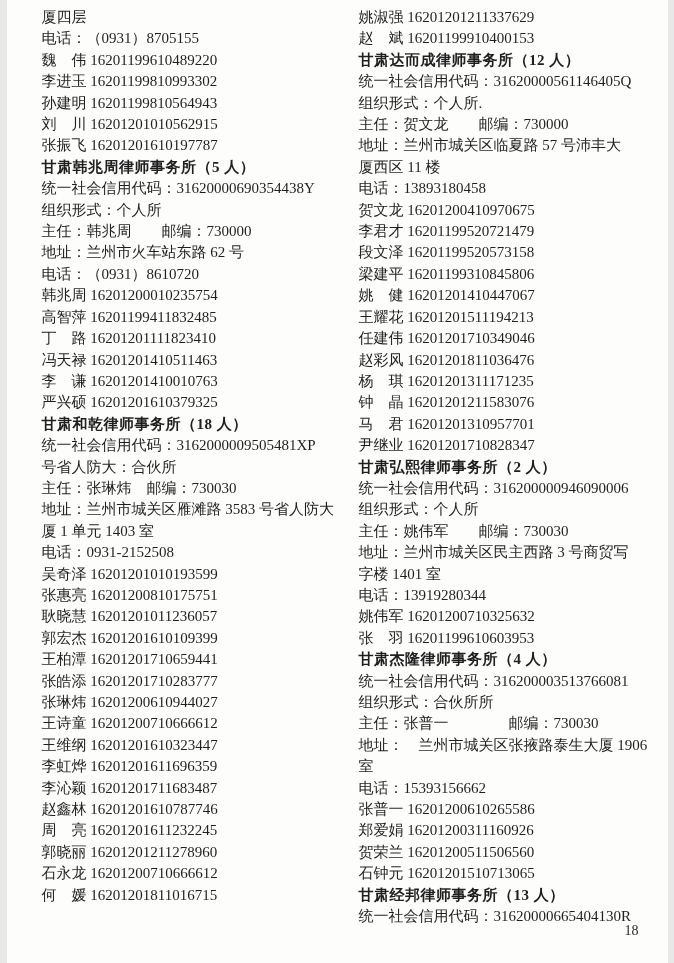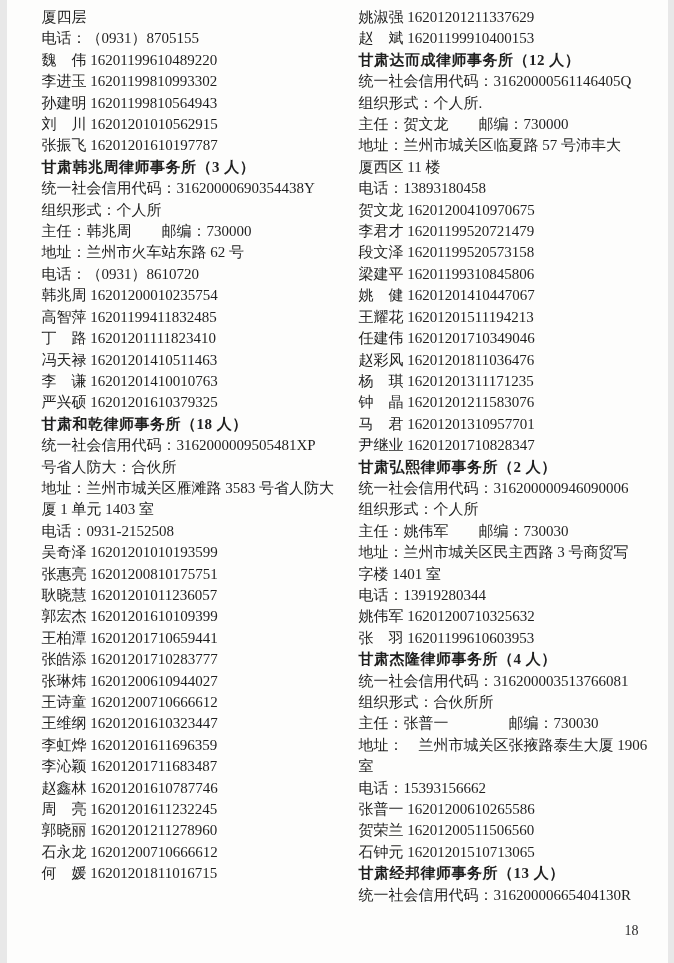--- a/index.html
+++ b/index.html
@@ -48,35 +48,36 @@
 
 <div class="page">
   <div class="column col-left">
       <div class="line">厦四层</div>
       <div class="line">电话：（0931）8705155</div>
       <div class="line">魏　伟 16201199610489220</div>
       <div class="line">李进玉 16201199810993302</div>
       <div class="line">孙建明 16201199810564943</div>
       <div class="line">刘　川 16201201010562915</div>
       <div class="line">张振飞 16201201610197787</div>
-      <div class="line bold">甘肃韩兆周律师事务所（3 人）</div>
+      <div class="line bold">甘肃韩兆周律师事务所（5 人）</div>
       <div class="line">统一社会信用代码：31620000690354438Y</div>
       <div class="line">组织形式：个人所</div>
       <div class="line">主任：韩兆周　　邮编：730000</div>
       <div class="line">地址：兰州市火车站东路 62 号</div>
       <div class="line">电话：（0931）8610720</div>
       <div class="line">韩兆周 16201200010235754</div>
       <div class="line">高智萍 16201199411832485</div>
       <div class="line">丁　路 16201201111823410</div>
       <div class="line">冯天禄 16201201410511463</div>
       <div class="line">李　谦 16201201410010763</div>
       <div class="line">严兴硕 16201201610379325</div>
       <div class="line bold">甘肃和乾律师事务所（18 人）</div>
       <div class="line">统一社会信用代码：3162000009505481XP</div>
       <div class="line">号省人防大：合伙所</div>
+      <div class="line">主任：张琳炜　邮编：730030</div>
       <div class="line">地址：兰州市城关区雁滩路 3583 号省人防大</div>
       <div class="line">厦 1 单元 1403 室</div>
       <div class="line">电话：0931-2152508</div>
       <div class="line">吴奇泽 16201201010193599</div>
       <div class="line">张惠亮 16201200810175751</div>
       <div class="line">耿晓慧 16201201011236057</div>
       <div class="line">郭宏杰 16201201610109399</div>
       <div class="line">王柏潭 16201201710659441</div>
       <div class="line">张皓添 16201201710283777</div>
       <div class="line">张琳炜 16201200610944027</div>
@@ -122,19 +123,20 @@
       <div class="line">姚伟军 16201200710325632</div>
       <div class="line">张　羽 16201199610603953</div>
       <div class="line bold">甘肃杰隆律师事务所（4 人）</div>
       <div class="line">统一社会信用代码：316200003513766081</div>
       <div class="line">组织形式：合伙所所</div>
       <div class="line">主任：张普一　　　　邮编：730030</div>
       <div class="line">地址：　兰州市城关区张掖路泰生大厦 1906</div>
       <div class="line">室</div>
       <div class="line">电话：15393156662</div>
       <div class="line">张普一 16201200610265586</div>
+      <div class="line">郑爱娟 16201200311160926</div>
       <div class="line">贺荣兰 16201200511506560</div>
       <div class="line">石钟元 16201201510713065</div>
       <div class="line bold">甘肃经邦律师事务所（13 人）</div>
       <div class="line">统一社会信用代码：31620000665404130R</div>
     </div>
   <div class="page-number">18</div>
 </div>
 
 </body></html>

